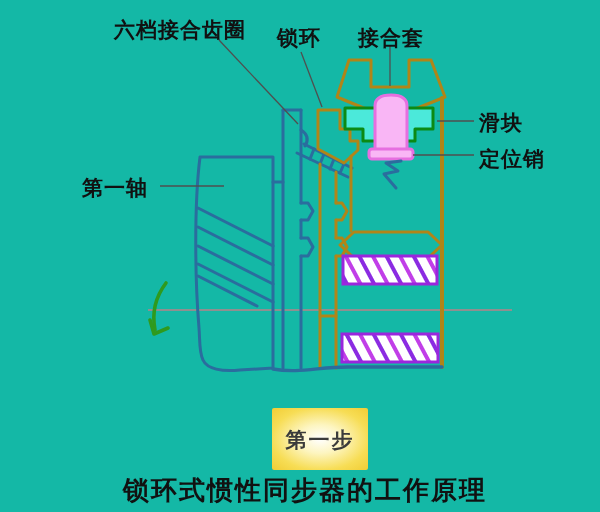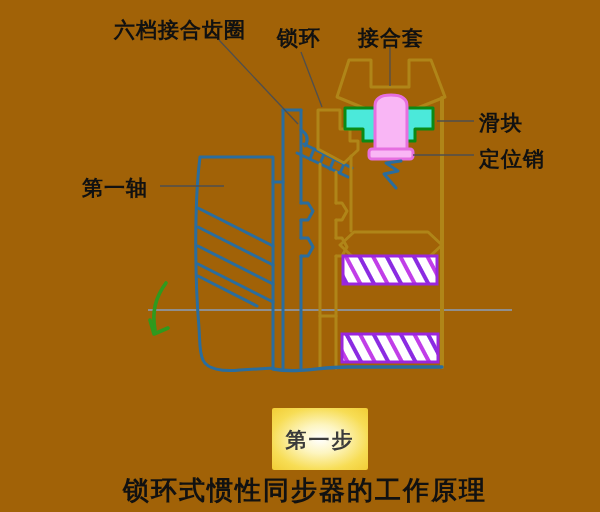--- a/index.html
+++ b/index.html
@@ -1,16 +1,16 @@
 <!DOCTYPE html>
 <html><head>
 <meta charset="utf-8">
 <style>
   html,body{margin:0;padding:0;background:#ffffff;}
-  .stage{position:relative;width:600px;height:512px;background:#a16207;overflow:hidden;
+  .stage{position:relative;width:600px;height:512px;background:#14b8a6;overflow:hidden;
          font-family:"Liberation Sans","DejaVu Sans",sans-serif;}
   svg{display:block}
   
   .s-blue{stroke:#2a6d9e;stroke-width:3;fill:none;stroke-linecap:round;stroke-linejoin:round}
   .s-blue4{stroke:#2a6d9e;stroke-width:3.4;fill:none;stroke-linecap:round;stroke-linejoin:round}
   .s-tan{stroke:#b08518;stroke-width:3;fill:none;stroke-linecap:round;stroke-linejoin:round}
   .s-tan4{stroke:#b08518;stroke-width:4;fill:none;stroke-linecap:round}
   .s-purple{stroke:#9a26dd;stroke-width:3;stroke-linejoin:miter}
   .s-green{stroke:#0b8a14;stroke-width:3;stroke-linejoin:round}
   .s-pink{stroke:#e66fe0;stroke-width:3;stroke-linejoin:round}

